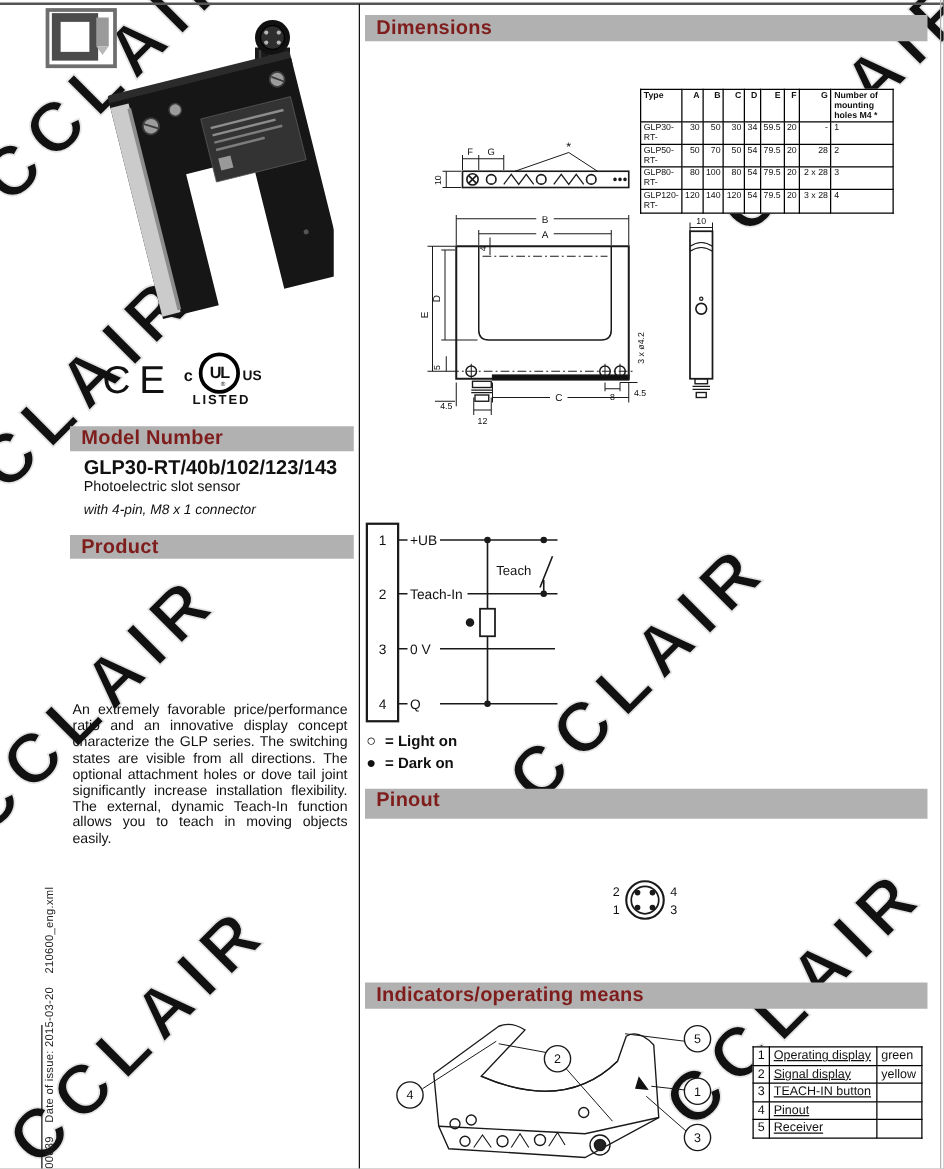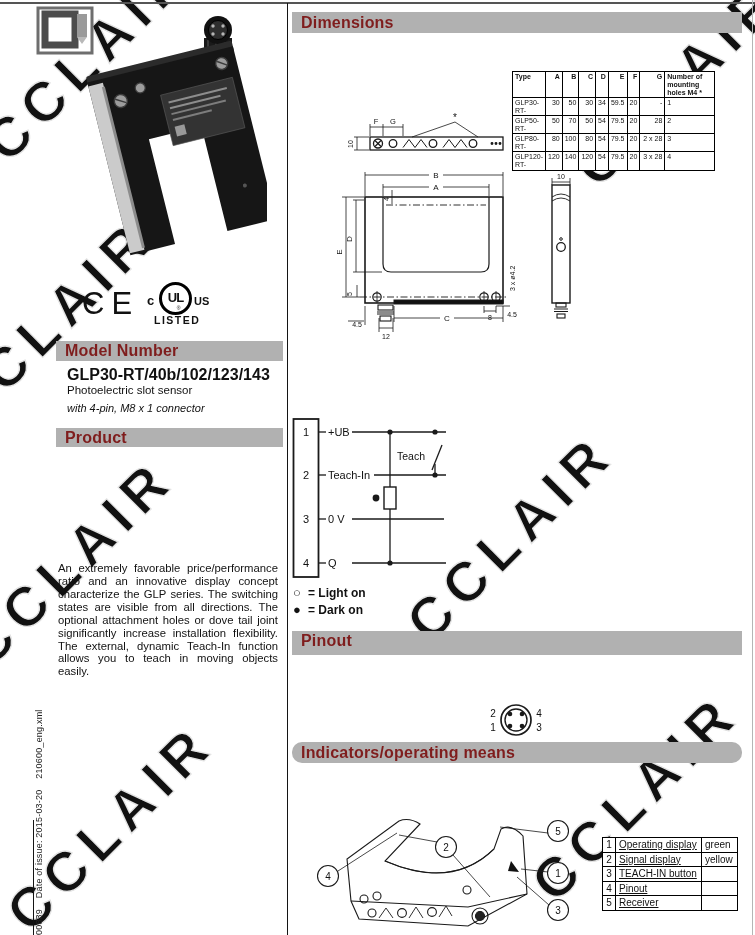--- a/index.html
+++ b/index.html
@@ -403,21 +403,21 @@
     <circle cx="510" cy="726" r="2.3" fill="#1a1a1a"></circle>
     <circle cx="522" cy="726" r="2.3" fill="#1a1a1a"></circle>
     <g font-size="10" text-anchor="middle">
       <text x="493" y="717">2</text>
       <text x="539" y="717">4</text>
       <text x="493" y="731">1</text>
       <text x="539" y="731">3</text>
     </g>
   </svg>
 
-  <div class="hdr hdr-right" style="top:742px;border-radius:10px;">Indicators/operating means</div>
+  <div class="hdr hdr-right" style="top:786px;">Indicators/operating means</div>
 
   <svg class="abs" width="300" height="119" viewBox="315 816 300 119" style="left:315px;top:816px;">
     <g stroke="#1a1a1a" stroke-width="1.1" fill="none">
       <path d="M351,901 L347,859 L399,821 Q409,817 420,824 L385,861 Q452,890 494,849 L501,829 Q511,823 523,836 L527,894 L468,926 L359,919 Z"></path>
       <path d="M351,901 L468,907 L527,894"></path>
       <path d="M385,861 Q452,890 494,849" stroke-width="0.9"></path>
       <circle cx="364" cy="899" r="4"></circle>
       <circle cx="377" cy="896" r="4"></circle>
       <circle cx="467" cy="890" r="4"></circle>
       <circle cx="372" cy="913" r="4"></circle>

